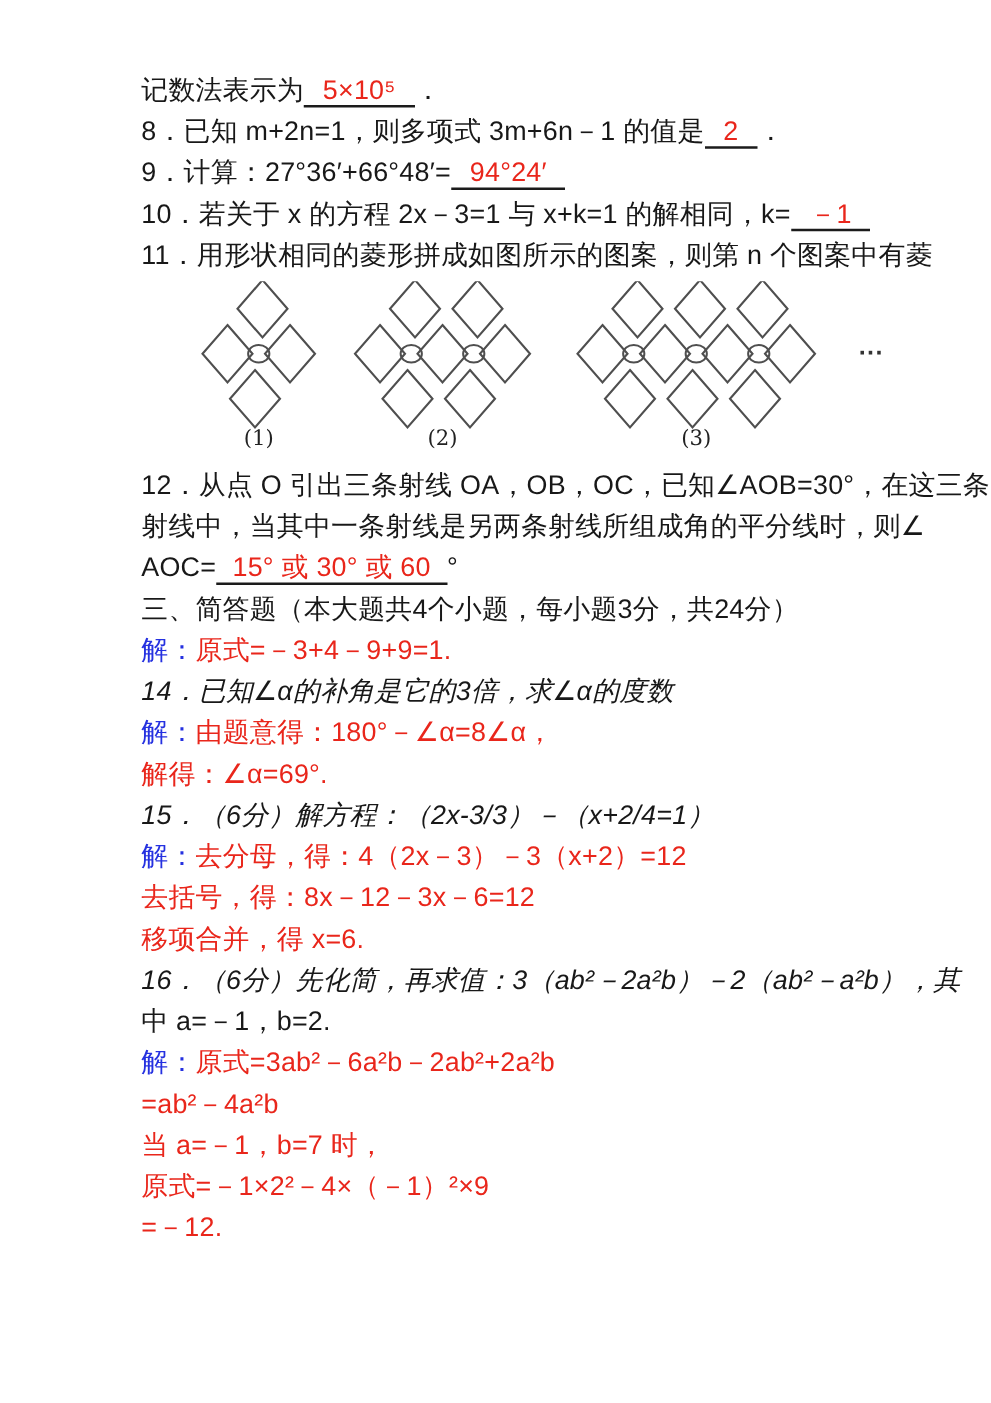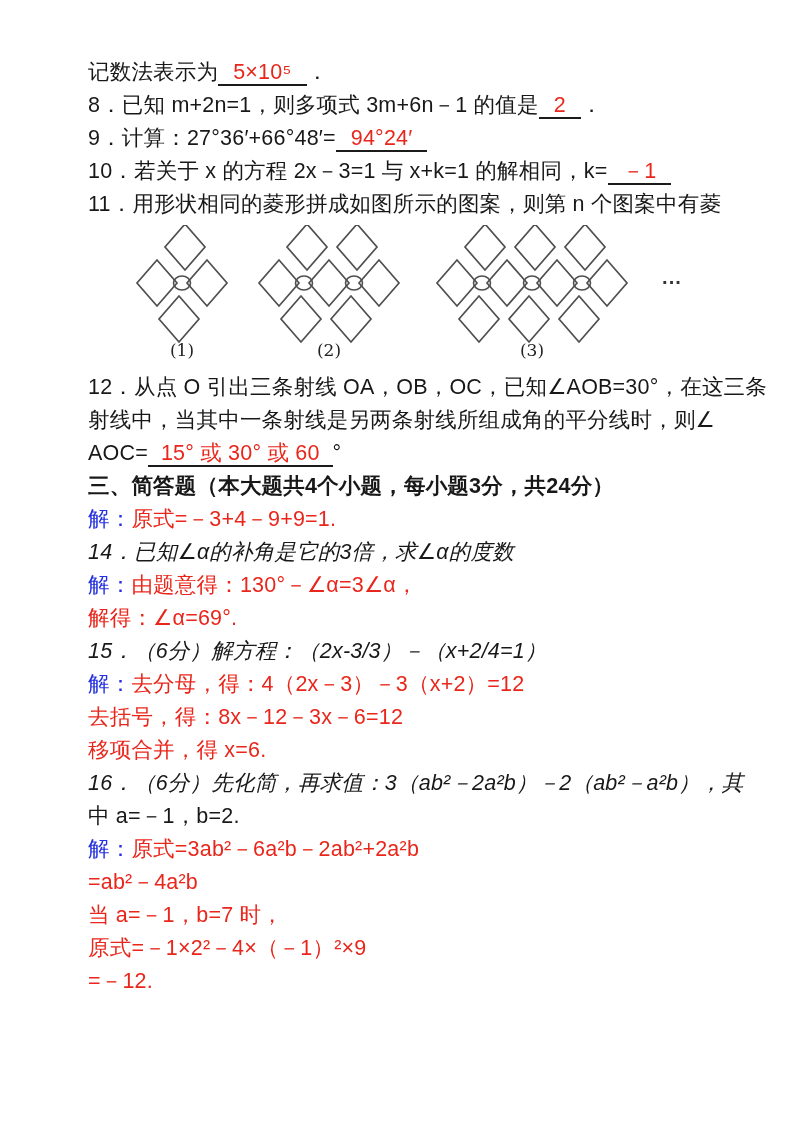--- a/index.html
+++ b/index.html
@@ -7,35 +7,35 @@
     --blue:#2531e0;
     --ink:#181818;
     --line-gray:#4f4f4f;
   }
   html,body{margin:0;padding:0;}
   body{
     width:793px;height:1122px;background:#ffffff;overflow:hidden;
     font-family:"Liberation Sans","DejaVu Sans",sans-serif;
     color:var(--ink);
   }
-  .page{padding:56px 50px 0 88px;}
+  .page{padding:56px 50px 0 113px;}
   p.line{
     margin:0;font-size:21.5px;line-height:33px;white-space:nowrap;
     letter-spacing:0.2px;
   }
   .ans{
     color:var(--red);
     border-bottom:2px solid #1b1b1b;
     padding:0 15px;
   }
   .ans-wide{padding:0 13px;text-align:center;}
   .sol-label{color:var(--blue);}
   .sol{color:var(--red);}
   .section-title{
-    font-weight:bold;font-size:23px;line-height:34px;margin-top:15px;
+    font-weight:normal;font-size:23px;line-height:34px;margin-top:15px;
     letter-spacing:0.5px;
   }
   .mt{margin-top:13px;font-style:italic;}
   .figure-wrap{margin:4px 0 6px 16px;}
   .fig-label{font-family:"DejaVu Serif","Liberation Serif",serif;}
 </style>
 </head>
 <body>
 
 <div class="page">
@@ -88,21 +88,21 @@
 
   <p class="line">12．从点 O 引出三条射线 OA，OB，OC，已知∠AOB=30°，在这三条</p>
   <p class="line">射线中，当其中一条射线是另两条射线所组成角的平分线时，则∠</p>
   <p class="line"><span>AOC=</span><span class="ans ans-wide">15° 或 30° 或 60</span><span>°</span></p>
 
   <p class="line section-title">三、简答题（本大题共4个小题，每小题3分，共24分）</p>
 
   <p class="line"><span class="sol-label">解：</span><span class="sol">原式=－3+4－9+9=1.</span></p>
 
   <p class="line mt">14．已知∠α的补角是它的3倍，求∠α的度数</p>
-  <p class="line"><span class="sol-label">解：</span><span class="sol">由题意得：130°－∠α=3∠α，</span></p>
+  <p class="line"><span class="sol-label">解：</span><span class="sol">由题意得：180°－∠α=8∠α，</span></p>
   <p class="line"><span class="sol">解得：∠α=69°.</span></p>
 
   <p class="line mt">15．（6分）解方程：（2x-3/3）－（x+2/4=1）</p>
   <p class="line"><span class="sol-label">解：</span><span class="sol">去分母，得：4（2x－3）－3（x+2）=12</span></p>
   <p class="line"><span class="sol">去括号，得：8x－12－3x－6=12</span></p>
   <p class="line"><span class="sol">移项合并，得 x=6.</span></p>
 
   <p class="line mt">16．（6分）先化简，再求值：3（ab²－2a²b）－2（ab²－a²b），其</p>
   <p class="line">中 a=－1，b=2.</p>
   <p class="line"><span class="sol-label">解：</span><span class="sol">原式=3ab²－6a²b－2ab²+2a²b</span></p>

